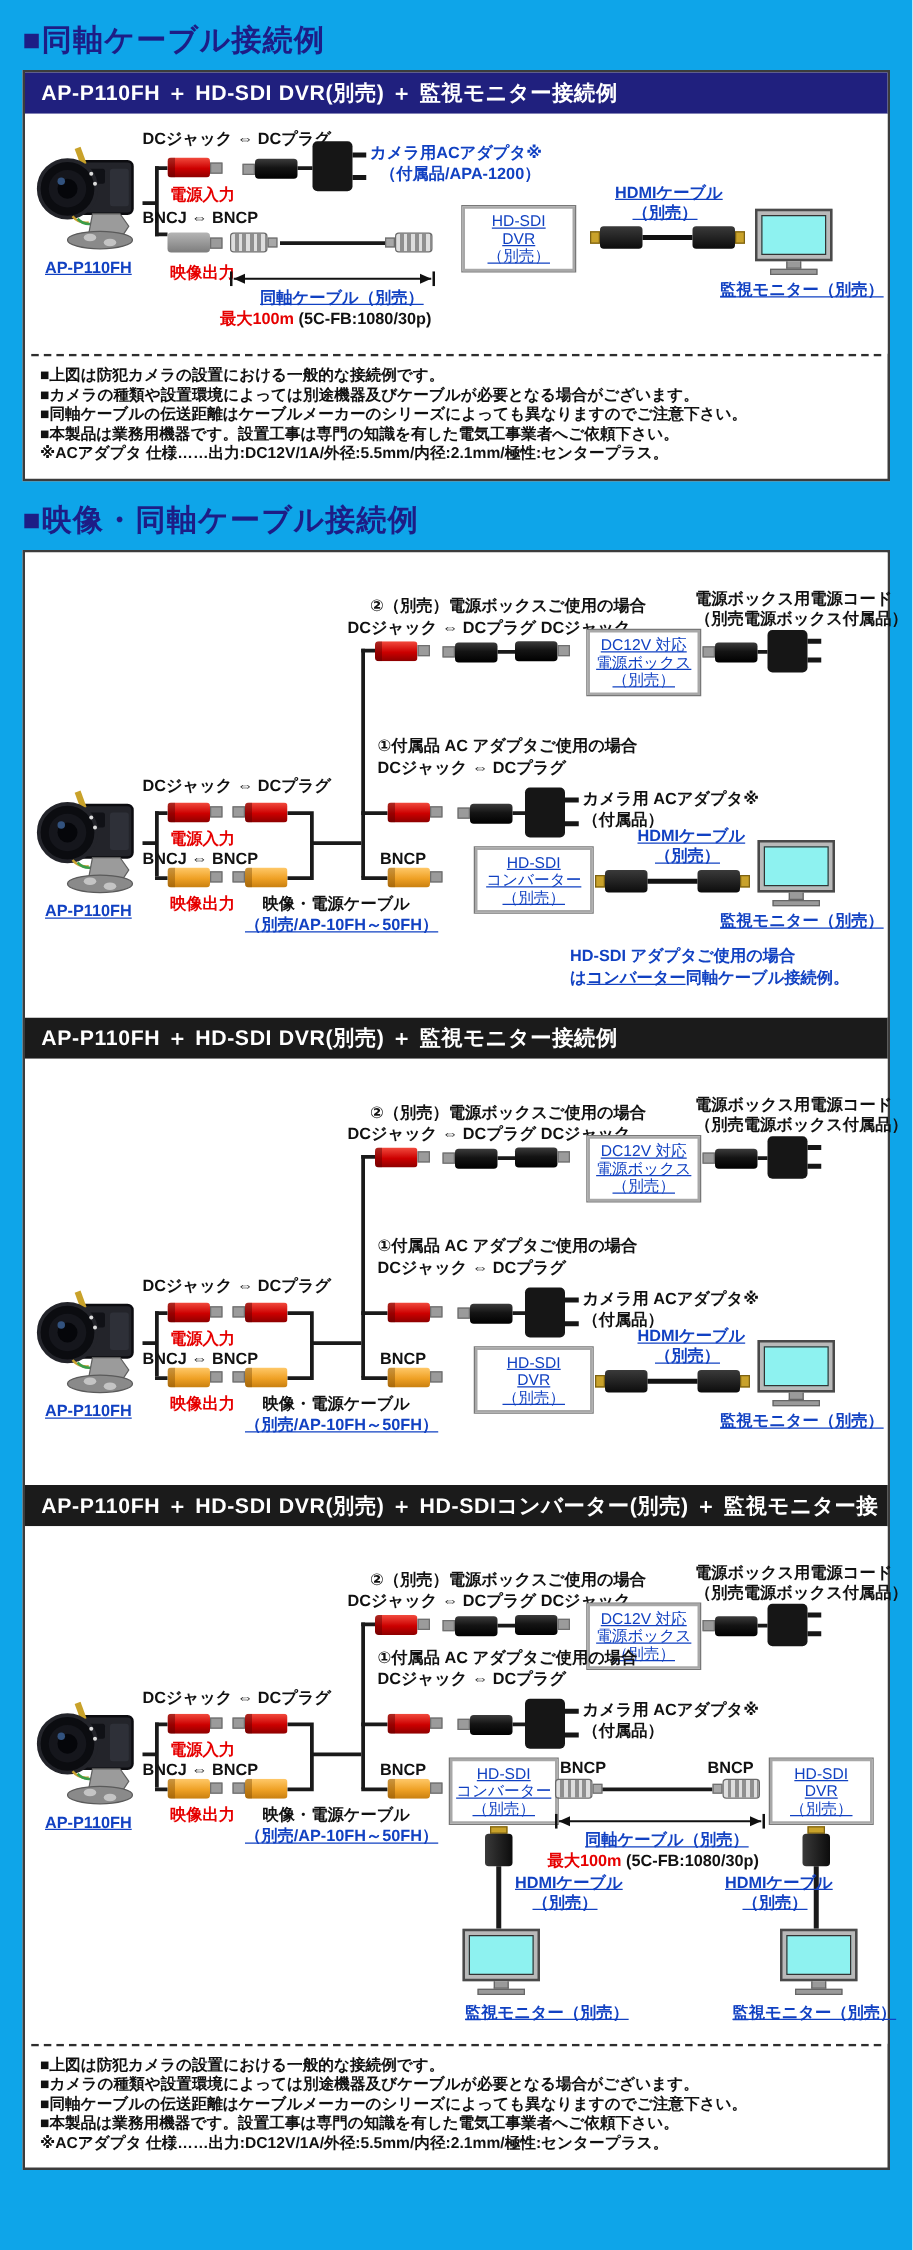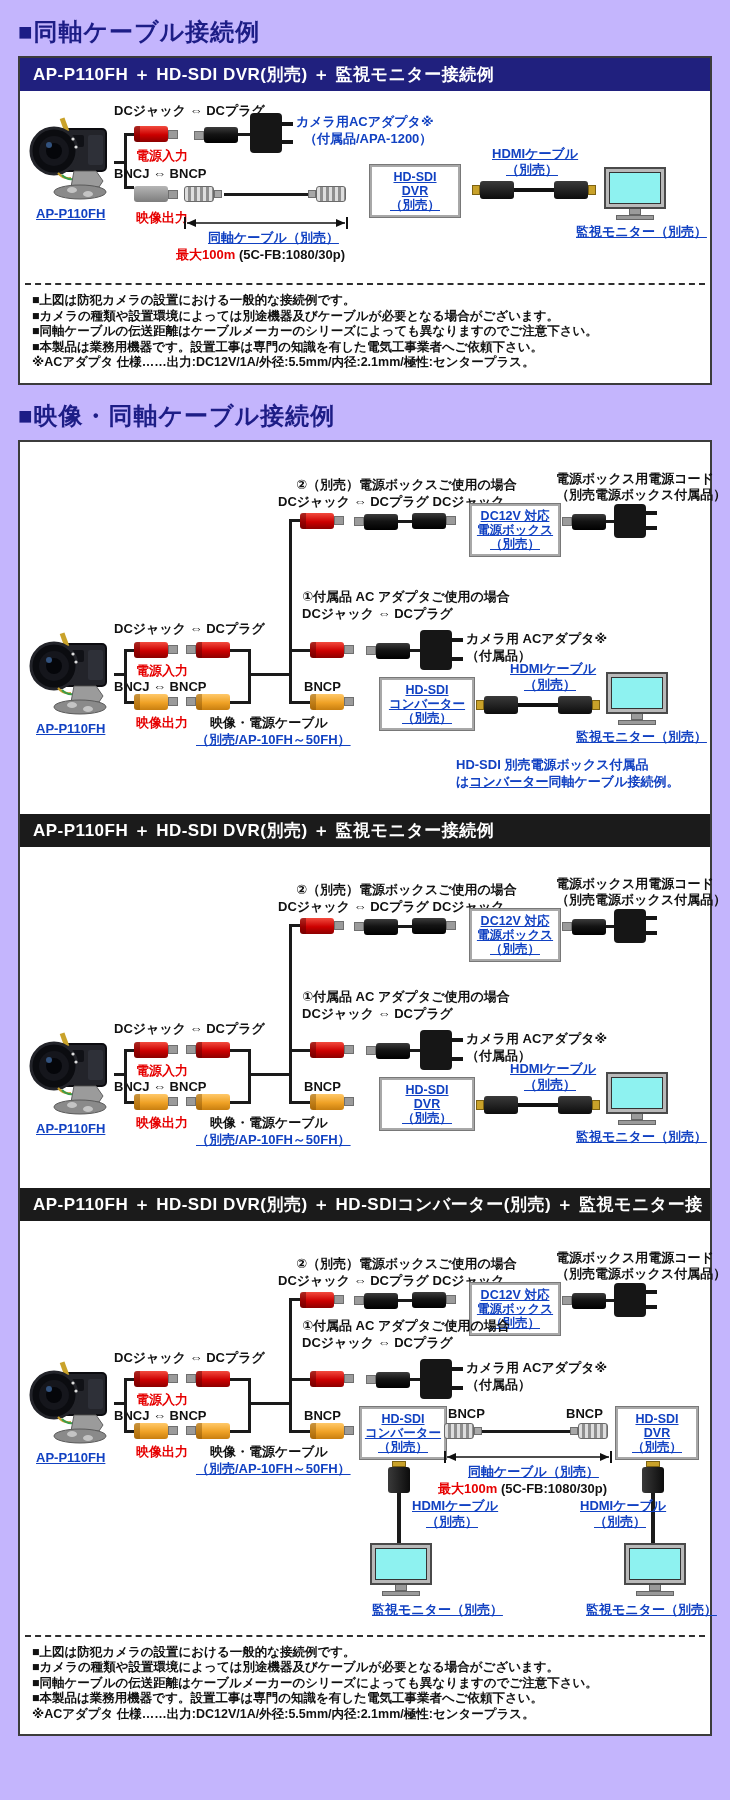--- a/index.html
+++ b/index.html
@@ -1,16 +1,16 @@
 <!DOCTYPE html>
 <html><head>
 <meta charset="utf-8">
 <style>
   html,body{margin:0;padding:0;background:#fff;}
-  .page{position:relative;width:730px;height:1800px;background:#c4b5fd;overflow:hidden;
+  .page{position:relative;width:730px;height:1800px;background:#0ea5e9;overflow:hidden;
         font-family:"Liberation Sans","DejaVu Sans",sans-serif;font-weight:bold;color:#111;}
   .sec-title{font-size:24px;font-weight:bold;color:#1d1d86;margin:16px 0 8px 18px;letter-spacing:1px;}
   .sec-title.second{margin-top:15px;}
   .panel{position:relative;margin:0 18px;border:2px solid #3c3c3c;background:#fff;}
   .bar{height:33px;line-height:33px;padding-left:13px;color:#fff;font-size:17px;font-weight:bold;letter-spacing:.5px;}
   .bar.navy{background:#20207e;}
   .bar.black{background:#1b1b1b;}
   .diagram{position:relative;background:#fff;}
   .dashed{border-top:2px dashed #2e2e2e;margin:0 5px;}
   .notes{padding:8px 12px 12px;}
@@ -48,21 +48,21 @@
   .vtip{position:absolute;width:14px;height:6px;background:#c9a22a;border:1px solid #7d6212;box-sizing:border-box;}
   .vbody{position:absolute;width:22px;height:26px;background:linear-gradient(90deg,#3a3a3a,#0c0c0c);border-radius:3px;}
   
   .monitor{position:absolute;width:62px;}
   .scr{width:62px;height:42px;background:#b9b9b9;border:2px solid #4a4a4a;box-sizing:border-box;padding:3px;}
   .glass{width:100%;height:100%;background:#8ef2f0;border:1px solid #333;box-sizing:border-box;}
   .neck{width:12px;height:6px;background:#9a9a9a;border:1px solid #666;border-top:none;margin:0 auto;box-sizing:border-box;}
   .mbase{width:38px;height:5px;background:#9a9a9a;border:1px solid #666;margin:0 auto;box-sizing:border-box;}
   
   .devbox{position:absolute;background:#fff;border:2px solid #a8a8a8;box-shadow:0 0 0 1px #787878;text-align:center;padding:3px 2px;box-sizing:content-box;cursor:pointer;}
-  .devbox .bl{display:block;font-size:12.5px;font-weight:bold;color:#1141c2;text-decoration:underline;line-height:14px;white-space:nowrap;}
+  .devbox .bl{display:block;font-size:12.5px;font-weight:normal;color:#1141c2;text-decoration:underline;line-height:14px;white-space:nowrap;}
   .measure{position:absolute;}
   .camera{position:absolute;}
 </style>
 </head>
 <body>
 
 <div class="page">
 
   <div class="sec-title">■同軸ケーブル接続例</div>
 
@@ -298,21 +298,21 @@
           <span class="htip" style="left:116px"></span>
       </div>
       <div class="monitor" style="left:586px;top:230px">
         <div class="scr">
             <div class="glass"></div>
           </div>
         <div class="neck"></div>
           <div class="mbase"></div>
       </div>
       <div class="lbl link" style="left:556px;top:288px">監視モニター（別売）</div>
-      <div class="lbl blue" style="left:436px;top:316px">HD-SDI 別売電源ボックス付属品</div>
+      <div class="lbl blue" style="left:436px;top:316px">HD-SDI アダプタご使用の場合</div>
       <div class="lbl blue" style="left:436px;top:333px"><span>は</span><span class="lbl link" style="position:static">コンバーター</span><span>同軸ケーブル接続例。</span></div>
     </div>
 
     <div class="bar black">AP-P110FH ＋ HD-SDI DVR(別売) ＋ 監視モニター接続例</div>
 
     <div class="diagram" style="height:341px">
 
       <div class="lbl" style="left:276px;top:36px">②（別売）電源ボックスご使用の場合</div>
       <div class="lbl" style="left:258px;top:53px">DCジャック ⇔ DCプラグ DCジャック</div>
       <div class="hl" style="left:269px;top:77px;width:11px"></div>

